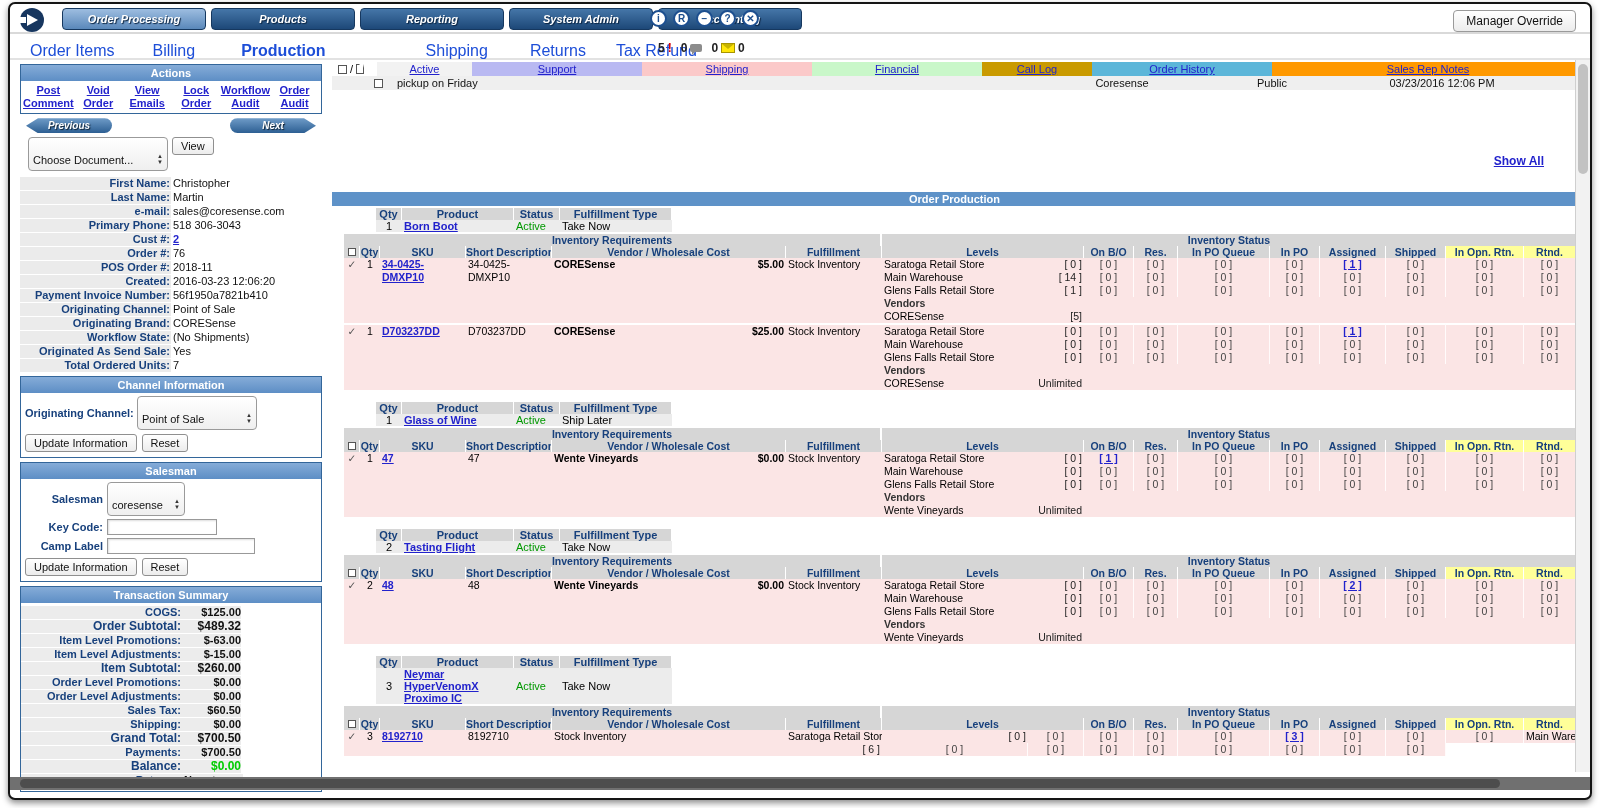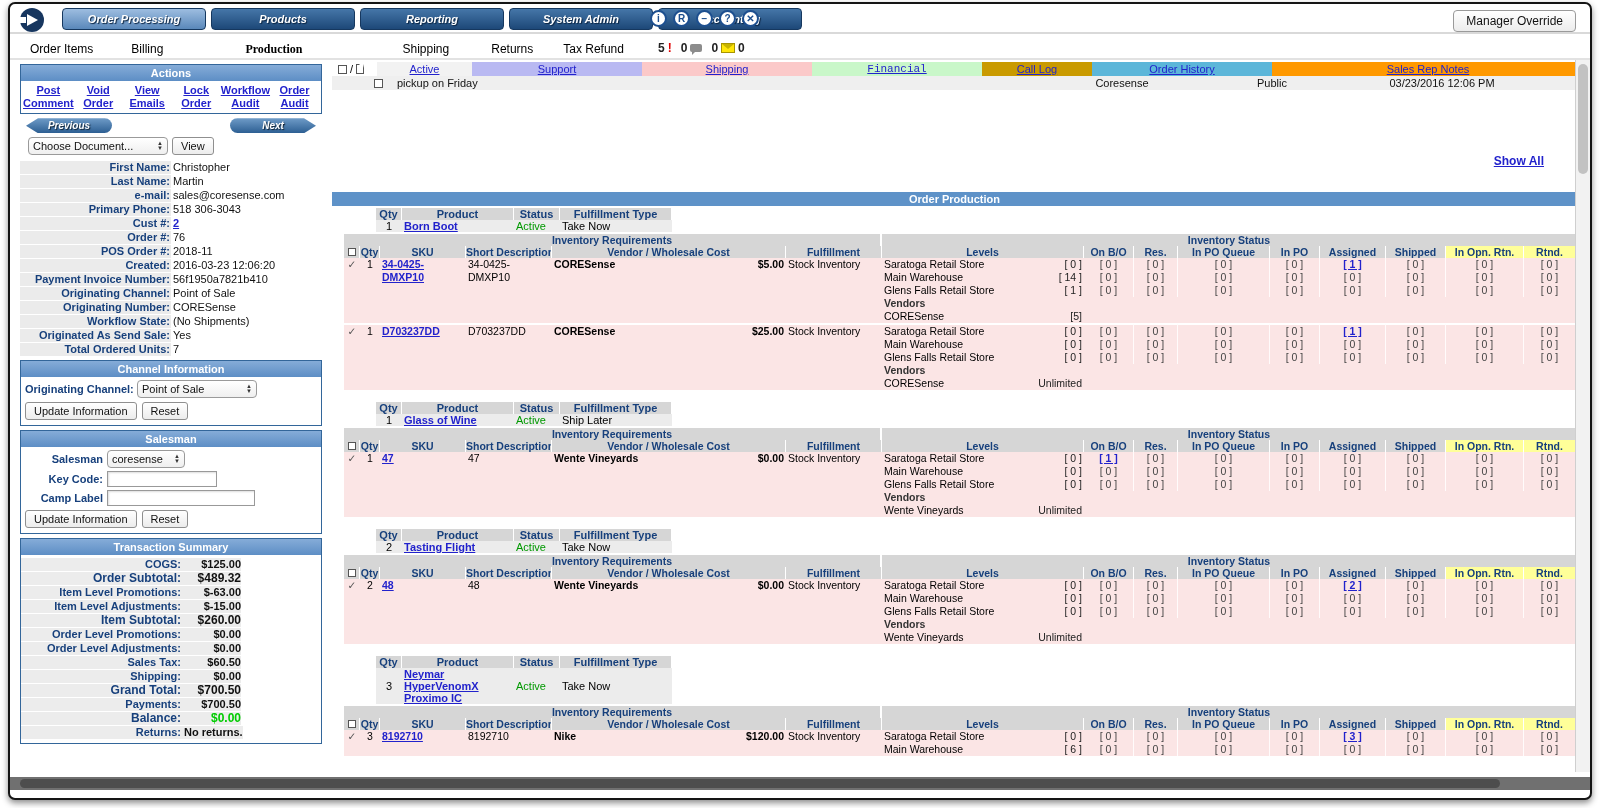--- a/index.html
+++ b/index.html
@@ -14,41 +14,41 @@
   .top-tabs{position:absolute;left:52px;top:4px;display:flex;gap:5px;}
   .top-tab{width:144px;height:22px;border-radius:4px;background:linear-gradient(#4576a8,#1d4878);color:#fff;font-size:11px;font-weight:bold;font-style:italic;display:flex;align-items:center;justify-content:center;text-shadow:1px 1px 1px #0a2340;border:1px solid #16385f;}
   .top-tab.active{background:linear-gradient(#9dbde0,#5a88ba);}
   .top-icons{position:absolute;left:640px;top:6px;display:flex;gap:6px;}
   .cicon{width:17px;height:17px;border:2px solid #1d4f8f;border-radius:50%;color:#1d4f8f;font-size:10px;font-weight:bold;display:flex;align-items:center;justify-content:center;background:#fff;}
   .mgr-btn{position:absolute;right:14px;top:6px;border:1px solid #9a9a9a;border-radius:4px;background:linear-gradient(#fff,#ececec);font-size:12px;padding:3px 12px;color:#111;}
 
   
   .subbar{position:absolute;left:0;top:32px;width:100%;height:24px;border-bottom:2px solid #e2e2e2;}
   .sub-tabs{position:absolute;left:20px;top:4px;display:flex;}
-  .sub-tab{font-size:12px;color:#000000;padding:2px 0;cursor:default;}
+  .sub-tab{font-size:16px;color:#1d4ed8;padding:2px 0;cursor:default;}
   .sub-tab.active{font-weight:bold;}
   .counters{position:absolute;left:648px;top:5px;display:flex;align-items:center;gap:3px;font-size:12px;font-weight:bold;color:#222;}
   .excl{color:#e00000;font-weight:bold;margin-right:6px;}
   .bub{display:inline-block;width:12px;height:8px;background:#8c8c8c;border-radius:2px;position:relative;margin-right:6px;}
   .bub:after{content:"";position:absolute;left:2px;bottom:-3px;border-top:4px solid #8c8c8c;border-right:4px solid transparent;}
   .env{display:inline-block;width:14px;height:10px;background:#ffe60a;border:1px solid #a89400;position:relative;}
   .env:before{content:"";position:absolute;left:0;top:0;border-left:6px solid transparent;border-right:6px solid transparent;border-top:5px solid #c7b300;}
 
   
   .sidebar{position:absolute;left:10px;top:60px;width:302px;}
   .panel{border:1px solid #33669a;background:#fff;margin-bottom:2px;}
   .panel-hd{background:linear-gradient(#85acd8,#5d8ec5);color:#fff;font-weight:bold;font-size:11px;text-align:center;padding:2px 0;}
   .actions-links{display:flex;padding:3px 2px 4px;}
   .action-lnk{flex:1;text-align:center;font-size:11px;font-weight:bold;color:#2222cc;text-decoration:underline;line-height:1.15;}
   .pager{display:flex;justify-content:space-between;margin:4px 6px;}
   .pill{height:15px;width:86px;background:linear-gradient(#6f9cc8,#2d5f93);color:#fff;font-size:10px;font-weight:bold;font-style:italic;display:flex;align-items:center;justify-content:center;text-shadow:1px 1px 1px #123;}
   .pill.prev{clip-path:polygon(12px 0,100% 0,100% 100%,12px 100%,0 50%);border-radius:0 8px 8px 0;}
   .pill.next{clip-path:polygon(0 0,calc(100% - 12px) 0,100% 50%,calc(100% - 12px) 100%,0 100%);border-radius:8px 0 0 8px;}
   .doc-row{display:flex;gap:4px;margin:2px 8px 6px;}
-  .selbox{border:1px solid #9a9a9a;border-radius:4px;background:linear-gradient(#fff,#efefef);font-size:11px;display:flex;align-items:center;height:18px;padding:4px 4px;color:#111;position:relative;}
+  .selbox{border:1px solid #9a9a9a;border-radius:4px;background:linear-gradient(#fff,#efefef);font-size:11px;display:flex;height:18px;padding:16px 4px;color:#111;position:relative;}
   .selbox .arr{margin-left:auto;padding-left:6px;font-size:6px;line-height:.9;color:#333;display:flex;flex-direction:column;}
   .btn{border:1px solid #8f8f8f;border-radius:3px;background:linear-gradient(#fff,#ececec);font-size:11px;padding:1px 8px;color:#111;height:18px;}
   .info-rows{margin-top:2px;}
   .info-row{display:flex;font-size:11px;line-height:13px;margin-bottom:1px;}
   .info-lab{width:151px;text-align:right;color:#17407c;font-weight:bold;background:#ebebeb;padding-right:1px;white-space:nowrap;}
   .info-val{padding-left:2px;color:#111;white-space:nowrap;}
   .lnk{color:#2222cc;text-decoration:underline;font-weight:bold;}
   .frm-row{display:flex;align-items:center;font-size:11px;margin:3px 4px;}
   .frm-lab{color:#17407c;font-weight:bold;text-align:right;margin-right:4px;white-space:nowrap;}
   .inp{border:1px solid #999;height:16px;background:#fff;box-shadow:inset 1px 1px 2px #ddd;}
@@ -123,21 +123,21 @@
         <span class="cicon">?</span>
         <span class="cicon">✕</span>
       </div>
     <button class="mgr-btn">Manager Override</button>
   </div>
 
   <div class="subbar">
     <div class="sub-tabs" id="sub-tabs">
         <div class="sub-tab" style="margin-left: 0px;">Order Items</div>
         <div class="sub-tab" style="margin-left: 38px;">Billing</div>
-        <div class="sub-tab active" style="margin-left: 82px; font-family: Liberation Serif, serif;">Production</div>
+        <div class="sub-tab active" style="margin-left: 46px;">Production</div>
         <div class="sub-tab" style="margin-left: 100px;">Shipping</div>
         <div class="sub-tab" style="margin-left: 42px;">Returns</div>
         <div class="sub-tab" style="margin-left: 30px;">Tax Refund</div>
       </div>
     <div class="counters">
       <span>5</span>
         <span class="excl">!</span>
       <span>0</span>
         <span class="bub"></span>
       <span>0</span>
@@ -207,21 +207,21 @@
         </div>
         <div class="info-row">
           <span class="info-lab">Payment Invoice Number:</span>
           <span class="info-val">56f1950a7821b410</span>
         </div>
         <div class="info-row">
           <span class="info-lab">Originating Channel:</span>
           <span class="info-val">Point of Sale</span>
         </div>
         <div class="info-row">
-          <span class="info-lab">Originating Number:</span>
+          <span class="info-lab">Originating Brand:</span>
           <span class="info-val">CORESense</span>
         </div>
         <div class="info-row">
           <span class="info-lab">Workflow State:</span>
           <span class="info-val">(No Shipments)</span>
         </div>
         <div class="info-row">
           <span class="info-lab">Originated As Send Sale:</span>
           <span class="info-val">Yes</span>
         </div>
@@ -337,21 +337,21 @@
         </div>
         <div class="ctab" style="width: 95px; background: rgb(242, 242, 242);">
           <a>Active</a>
         </div>
         <div class="ctab" style="width: 170px; background: rgb(185, 185, 242);">
           <a>Support</a>
         </div>
         <div class="ctab" style="width: 170px; background: rgb(251, 201, 201);">
           <a>Shipping</a>
         </div>
-        <div class="ctab" style="width: 170px; background: rgb(201, 247, 201); font-family: Liberation Mono, monospace;">
+        <div class="ctab" style="width: 170px; background: rgb(201, 247, 201);">
           <a>Financial</a>
         </div>
         <div class="ctab" style="width: 110px; background: rgb(201, 154, 0);">
           <a>Call Log</a>
         </div>
         <div class="ctab" style="width: 180px; background: rgb(92, 182, 217);">
           <a>Order History</a>
         </div>
         <div class="ctab" style="flex: 1 1 0%; background: rgb(255, 153, 0);">
           <a>Sales Rep Notes</a>
@@ -678,24 +678,20 @@
             <div class="g-hd">In PO Queue</div>
             <div class="g-hd">In PO</div>
             <div class="g-hd">Assigned</div>
             <div class="g-hd">Shipped</div>
             <div class="g-hd yel">In Opn. Rtn.</div>
             <div class="g-hd yel">Rtnd.</div>
             <div class="i-cell ctr check" style="grid-row: span 2; border-top: none;">✓</div>
             <div class="i-cell ctr" style="grid-row: span 2; border-top: none;">3</div>
             <div class="i-cell" style="grid-row: span 2; border-top: none;"><a class="lnk">8192710</a></div>
             <div class="i-cell" style="grid-row: span 2; border-top: none;">8192710</div>
-            <div class="i-cell vend" style="grid-row: span 2; border-top: none;">
-              <span>Nike</span>
-              <span>$120.00</span>
-            </div>
             <div class="i-cell" style="grid-row: span 2; border-top: none;">Stock Inventory</div>
             <div class="i-cell locname" style="border-top: none;">Saratoga Retail Store</div>
             <div class="i-cell lvl" style="border-top: none;">[ 0 ]</div>
             <div class="i-cell stat" style="border-top: none;">[ 0 ]</div>
             <div class="i-cell stat" style="border-top: none;">[ 0 ]</div>
             <div class="i-cell stat" style="border-top: none;">[ 0 ]</div>
             <div class="i-cell stat" style="border-top: none;">[ 0 ]</div>
             <div class="i-cell stat" style="border-top: none;"><a class="lnk">[ 3 ]</a></div>
             <div class="i-cell stat" style="border-top: none;">[ 0 ]</div>
             <div class="i-cell stat" style="border-top: none;">[ 0 ]</div>

